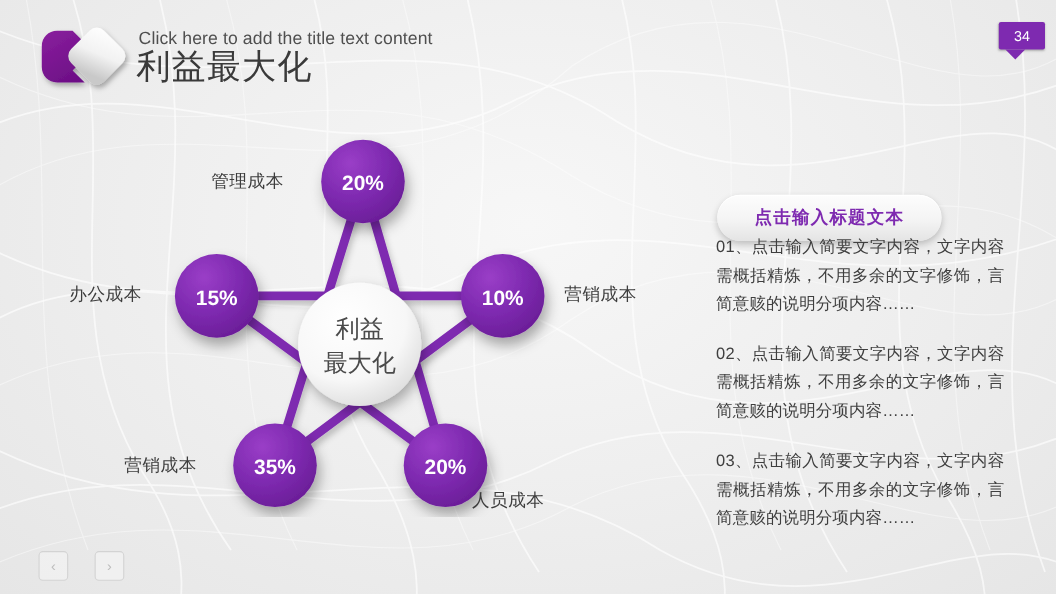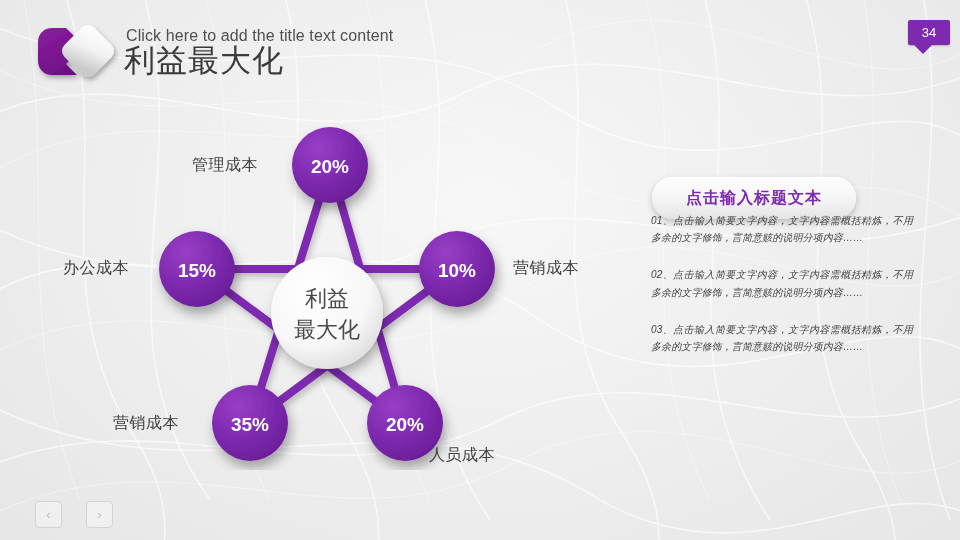--- a/index.html
+++ b/index.html
@@ -56,22 +56,22 @@
     border-radius:21px;
     background:linear-gradient(180deg,#fdfdfd 0%,#f4f4f4 55%,#e4e4e4 100%);
     box-shadow:0 3px 7px rgba(0,0,0,.22), inset 0 1px 0 #fff;
     display:flex;align-items:center;justify-content:center;margin-top:44px;
   }
   #panel-title span{
     font-size:16px;font-weight:bold;color:#7e2ab0;letter-spacing:1px;
   }
   #paragraphs{position:absolute;left:651px;top:212px;width:262px;}
   .para{
-    font-size:10px;color:#3f3f3f;line-height:1.72;
-    margin-bottom:20px;text-align:justify;letter-spacing:.1px;font-style:italic;
+    font-size:15px;color:#3f3f3f;line-height:1.72;
+    margin-bottom:20px;text-align:justify;letter-spacing:.1px;
   }
 
   
   #nav{position:absolute;left:35px;bottom:12px;display:flex;gap:24px;}
   .nav-btn{
     width:25px;height:25px;border:1px solid #d3d3d3;border-radius:4px;
     background:rgba(255,255,255,.35);
     display:flex;align-items:center;justify-content:center;
     color:#bdbdbd;font-size:13px;line-height:1;
   }

